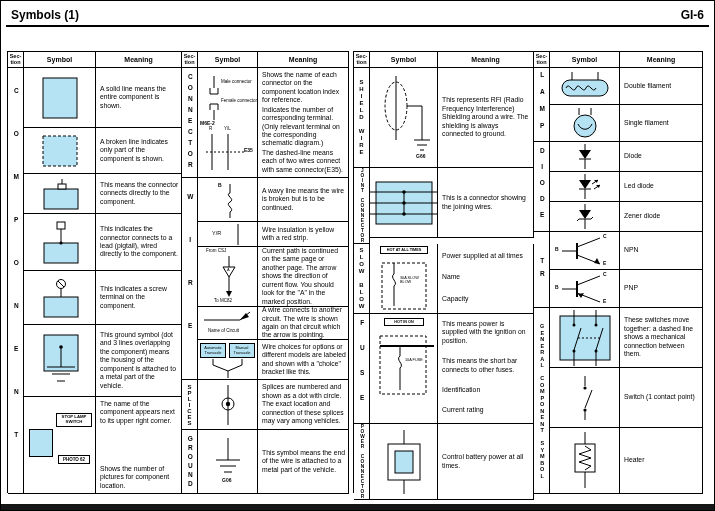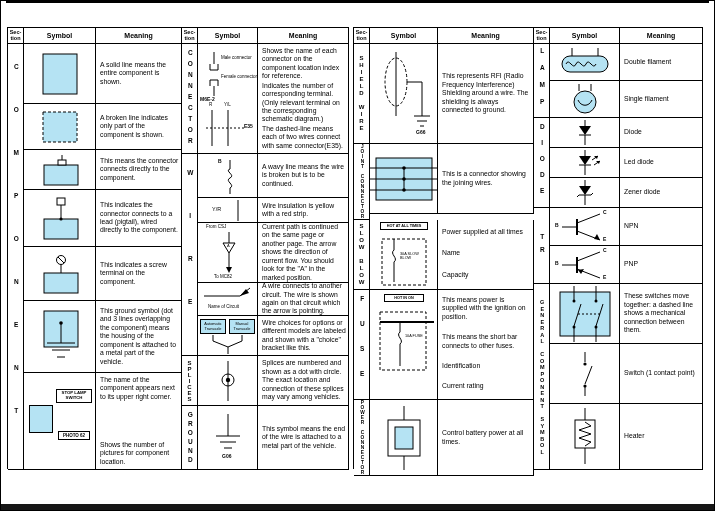--- a/index.html
+++ b/index.html
@@ -34,20 +34,24 @@
   .box-lbl{position:absolute;border:1px solid #000;background:#fff;text-align:center;
            font-weight:bold;line-height:1.15;padding:1px;color:#000}
   .opt{position:absolute;background:#b5e3f3;border:1px solid #000;font-size:3.9px;text-align:center;
        line-height:1.1;display:flex;align-items:center;justify-content:center;color:#000}
   .footbar{position:absolute;bottom:0;left:0;right:0;height:6px;background:#161616}
 </style>
 </head>
 <body>
 
 <div class="page">
+  <div class="hdr">
+    <span class="title">Symbols (1)</span>
+    <span class="title">GI-6</span>
+  </div>
   <div class="rule"></div>
 
   <div class="tables">
 
     <div class="tbl">
 
       <div class="half">
         <div class="hrow">
           <div class="cell sc hc sechd">
             <span>Sec-</span>

